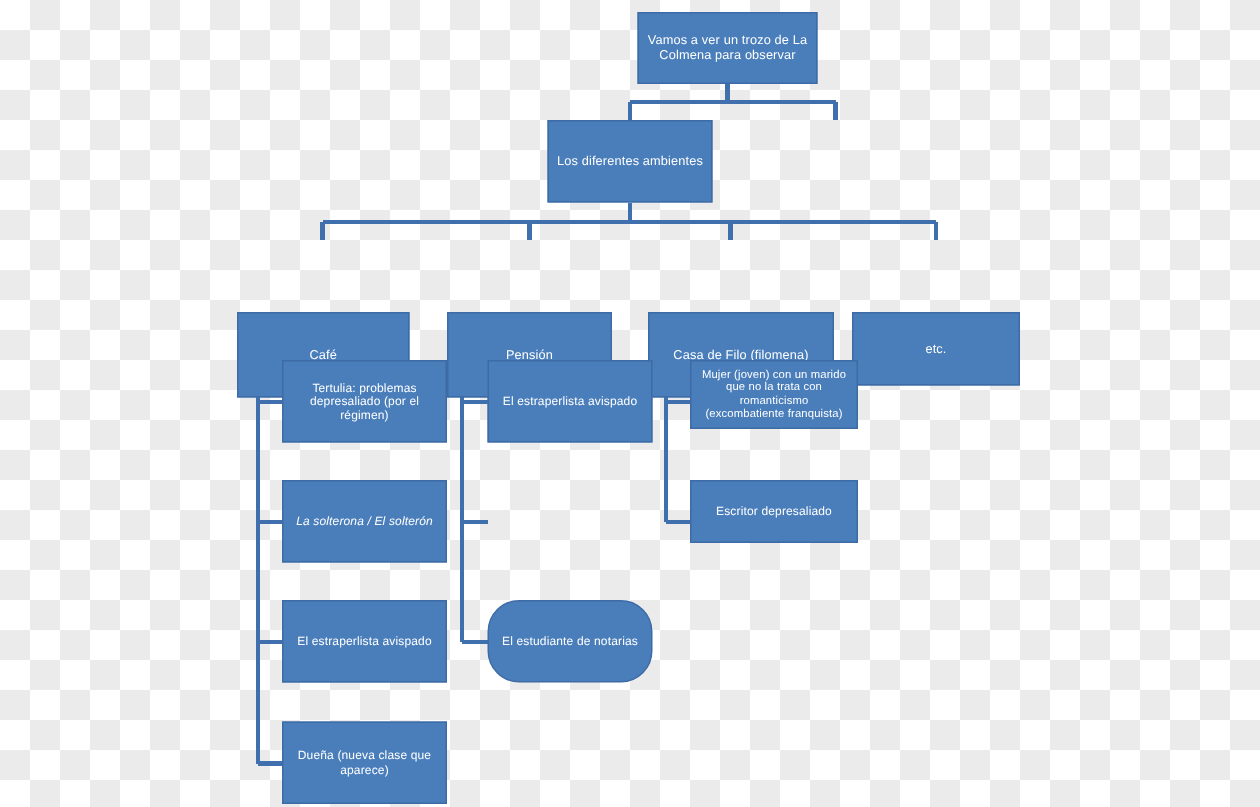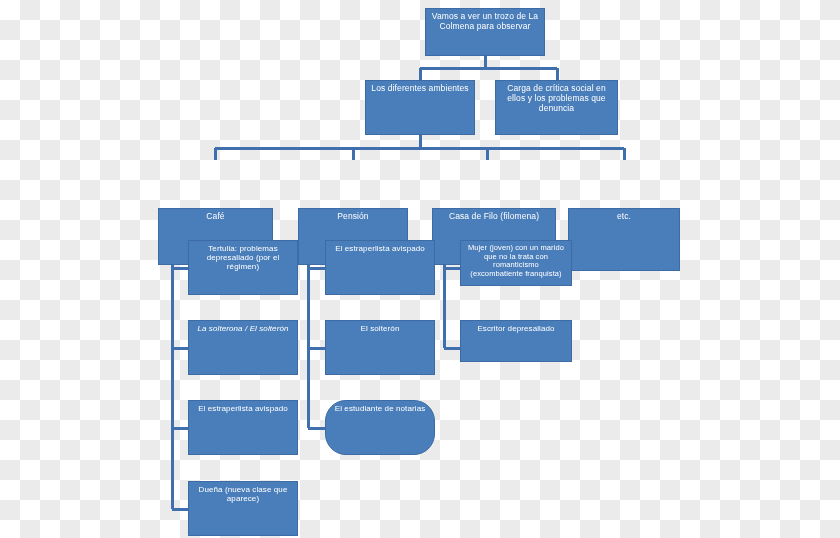--- a/index.html
+++ b/index.html
@@ -32,20 +32,21 @@
     height: 538px;
     pointer-events: none;
   }
   .node {
     position: absolute;
     box-sizing: border-box;
     background: #4a7ebb;
     border: 1px solid #3c6ba5;
     color: #ffffff;
     display: flex;
+    align-items: center;
     justify-content: center;
     text-align: center;
     line-height: 1.15;
     padding: 3px 5px;
     letter-spacing: 0.1px;
     overflow: hidden;
   }
   .node-label {
     display: block;
     width: 100%;
@@ -97,37 +98,34 @@
   </svg>
 
   <div class="node lvl1" style="left:425px; top:8px; width:120px; height:48px;">
     <span class="node-label">Vamos a ver un trozo de La Colmena para observar</span>
   </div>
 
   <div class="node lvl2" style="left:365px; top:80px; width:110px; height:55px;">
     <span class="node-label">Los diferentes ambientes</span>
   </div>
 
-  <div class="node lvl2" style="left:495px; top:80px; width:123px; height:55px;">
-    <span class="node-label">Carga de crítica social en ellos y los problemas que denuncia</span>
-  </div>
 
   <div class="node lvl3" style="left:158px; top:160px; width:115px; height:57px;">
     <span class="node-label">Café</span>
   </div>
 
   <div class="node lvl3" style="left:298px; top:160px; width:110px; height:57px;">
     <span class="node-label">Pensión</span>
   </div>
 
   <div class="node lvl3" style="left:432px; top:160px; width:124px; height:57px;">
     <span class="node-label">Casa de Filo (filomena)</span>
   </div>
 
-  <div class="node lvl3" style="left:568px; top:160px; width:112px; height:63px;">
+  <div class="node lvl3" style="left:568px; top:160px; width:112px; height:49px;">
     <span class="node-label">etc.</span>
   </div>
 
   <div class="node lvl4" style="left:188px; top:240px; width:110px; height:55px;">
     <span class="node-label">Tertulia: problemas depresaliado (por el régimen)</span>
   </div>
 
   <div class="node lvl4" style="left:188px; top:320px; width:110px; height:55px;font-style:italic;">
     <span class="node-label">La solterona / El solterón</span>
   </div>
@@ -137,23 +135,20 @@
   </div>
 
   <div class="node lvl4" style="left:188px; top:481px; width:110px; height:55px;">
     <span class="node-label">Dueña (nueva clase que aparece)</span>
   </div>
 
   <div class="node lvl4" style="left:325px; top:240px; width:110px; height:55px;">
     <span class="node-label">El estraperlista avispado</span>
   </div>
 
-  <div class="node lvl4" style="left:325px; top:320px; width:110px; height:55px;">
-    <span class="node-label">El solterón</span>
-  </div>
 
   <div class="node lvl4" style="left:325px; top:400px; width:110px; height:55px;border-radius:21px;">
     <span class="node-label">El estudiante de notarias</span>
   </div>
 
   <div class="node lvl4" style="left:460px; top:240px; width:112px; height:46px; font-size:7.5px;">
     <span class="node-label">Mujer (joven) con un marido que no la trata con romanticismo (excombatiente franquista)</span>
   </div>
 
   <div class="node lvl4" style="left:460px; top:320px; width:112px; height:42px;">

